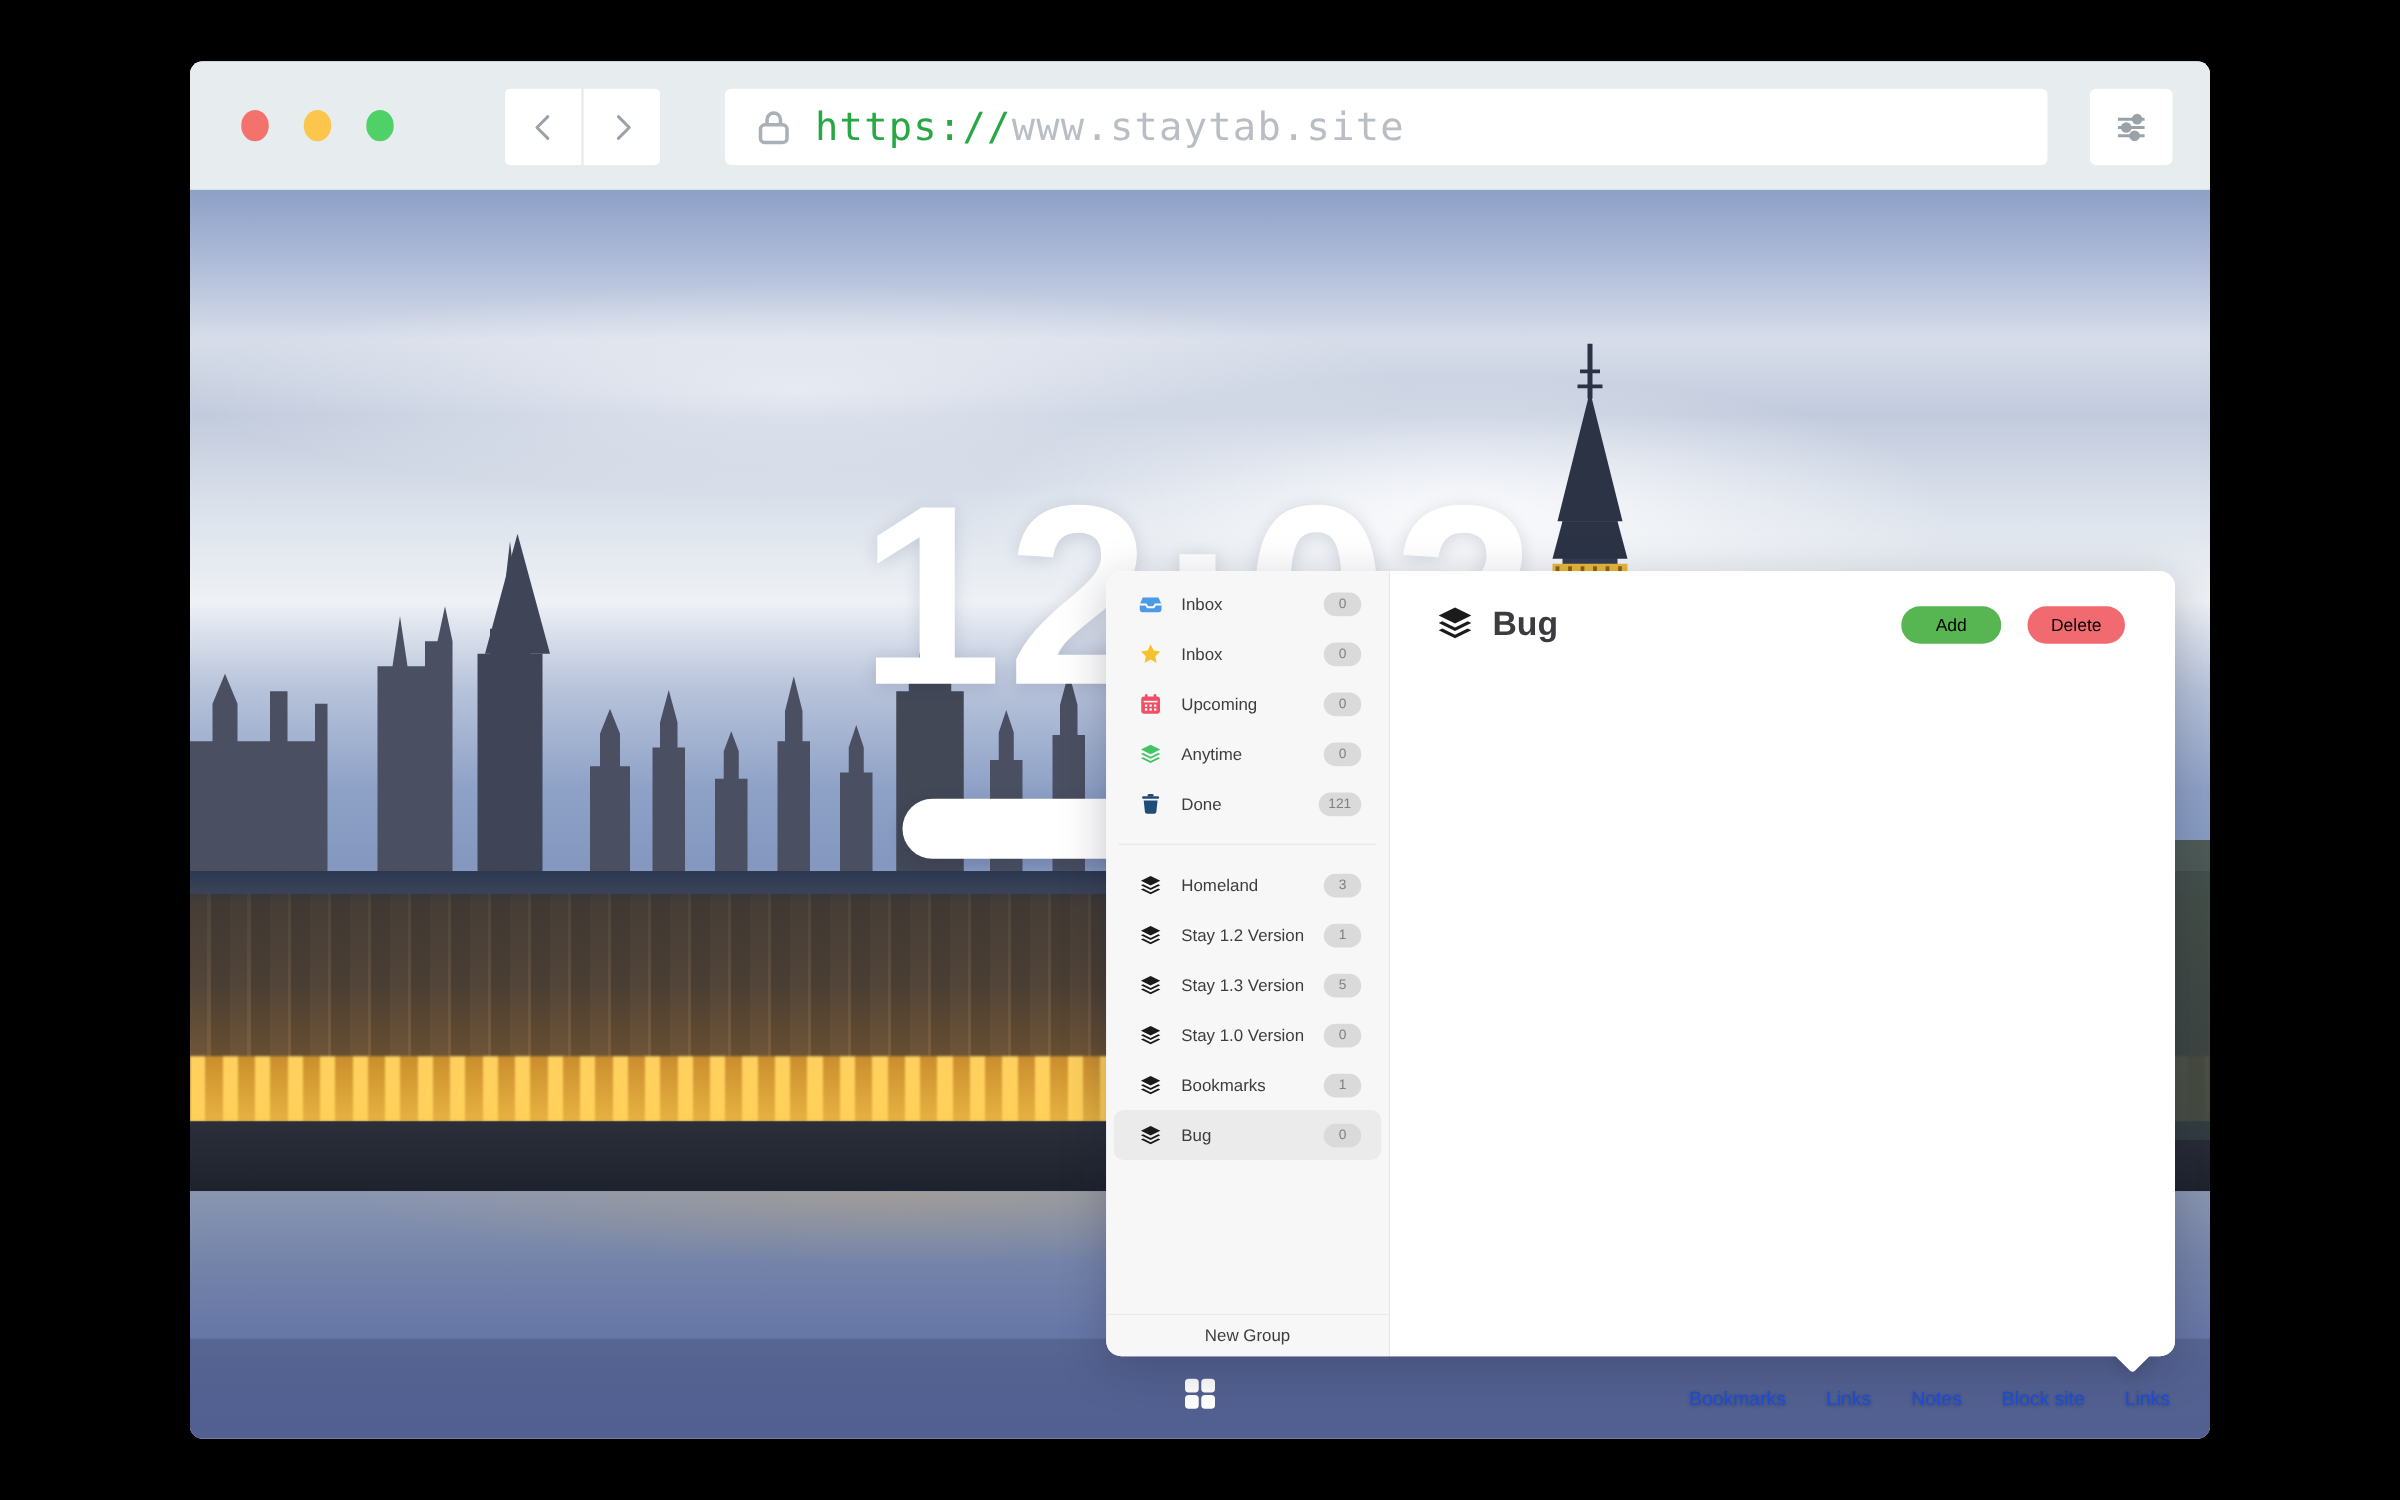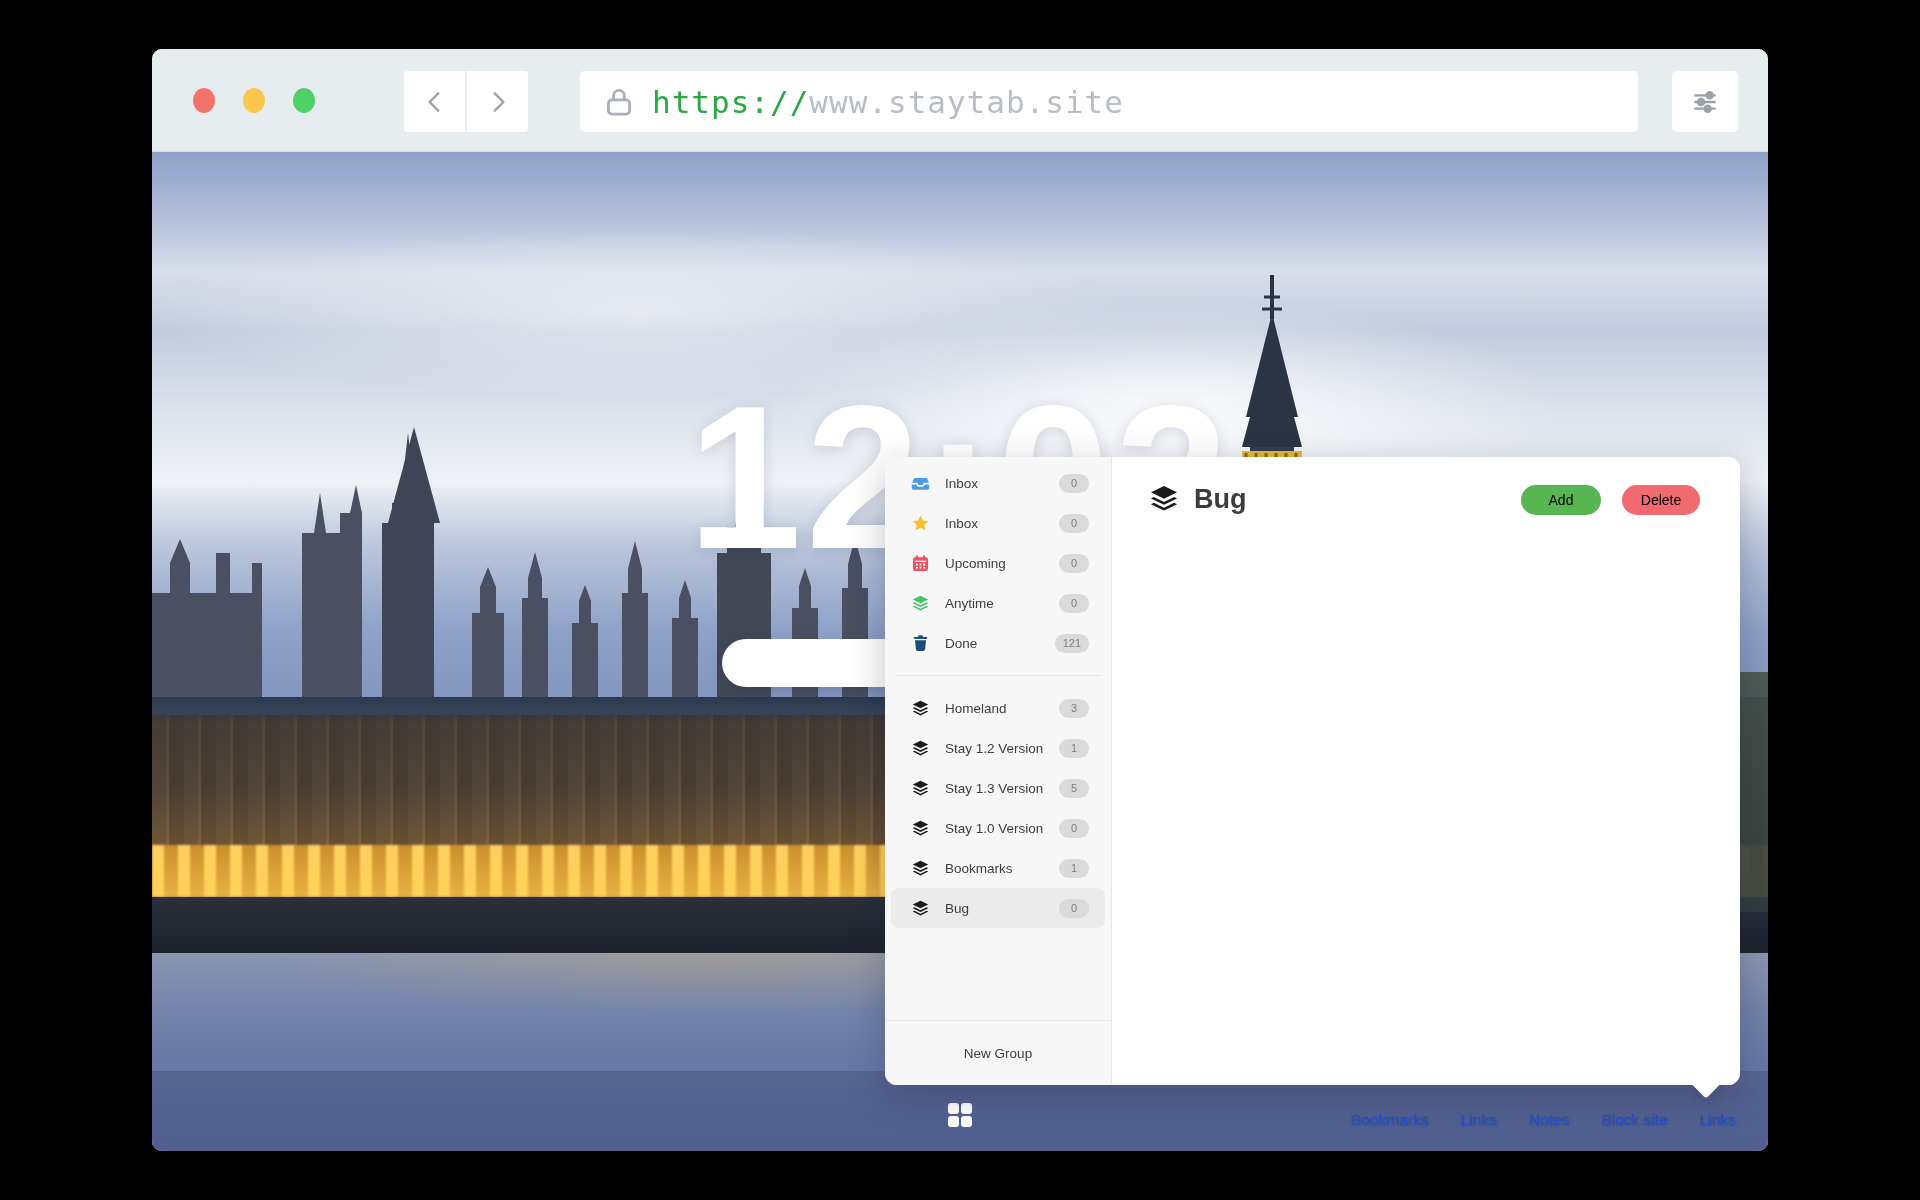--- a/index.html
+++ b/index.html
@@ -144,21 +144,21 @@
   .side-row.selected { background:#ebebec; }
   .side-row .lbl { font-size:13.5px; color:#3d3d3f; flex:1; white-space:nowrap; }
   .badge {
     min-width:30px; height:19px; border-radius:10px; background:#dadada;
     color:#808084; font-size:11px; display:flex; align-items:center; justify-content:center;
     padding:0 8px;
   }
   .side-div { height:1px; background:#e7e7e9; margin:12px 10px; }
   .groups-offset { margin-top:7px; }
   .new-group {
-    position:absolute; left:0; bottom:0; width:100%; height:65px;
+    position:absolute; left:0; bottom:0; width:100%; height:34px;
     border-top:1px solid #e9e9eb; display:flex; align-items:center; justify-content:center;
     font-size:13.5px; color:#3d3d3f; cursor:pointer; border-radius:0 0 0 12px;
   }
 
   .main { flex:1; position:relative; border-radius:0 12px 12px 0; background:#fff; }
   .main-header { position:absolute; left:36px; top:26px; display:flex; align-items:center; gap:14px; }
   .main-title { font-size:27px; font-weight:700; color:#3c3c40; }
   .header-actions { position:absolute; right:40px; top:28px; display:flex; gap:21px; }
   .pill-btn {
     height:30px; border:none; border-radius:15px; color:#000000; font-size:14px;

